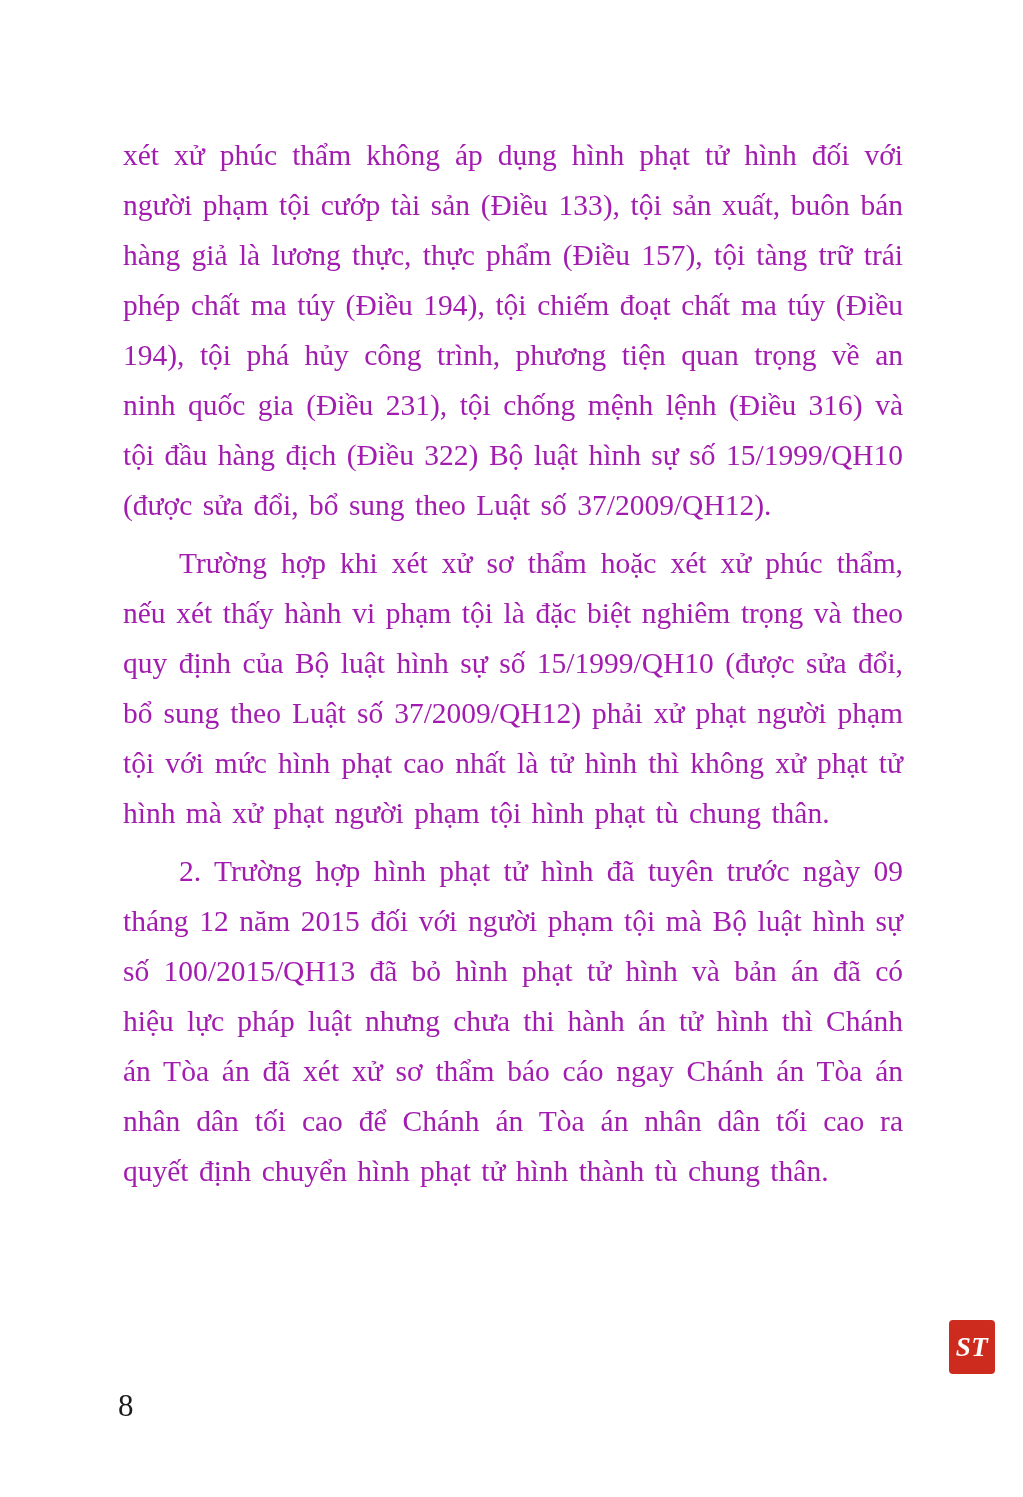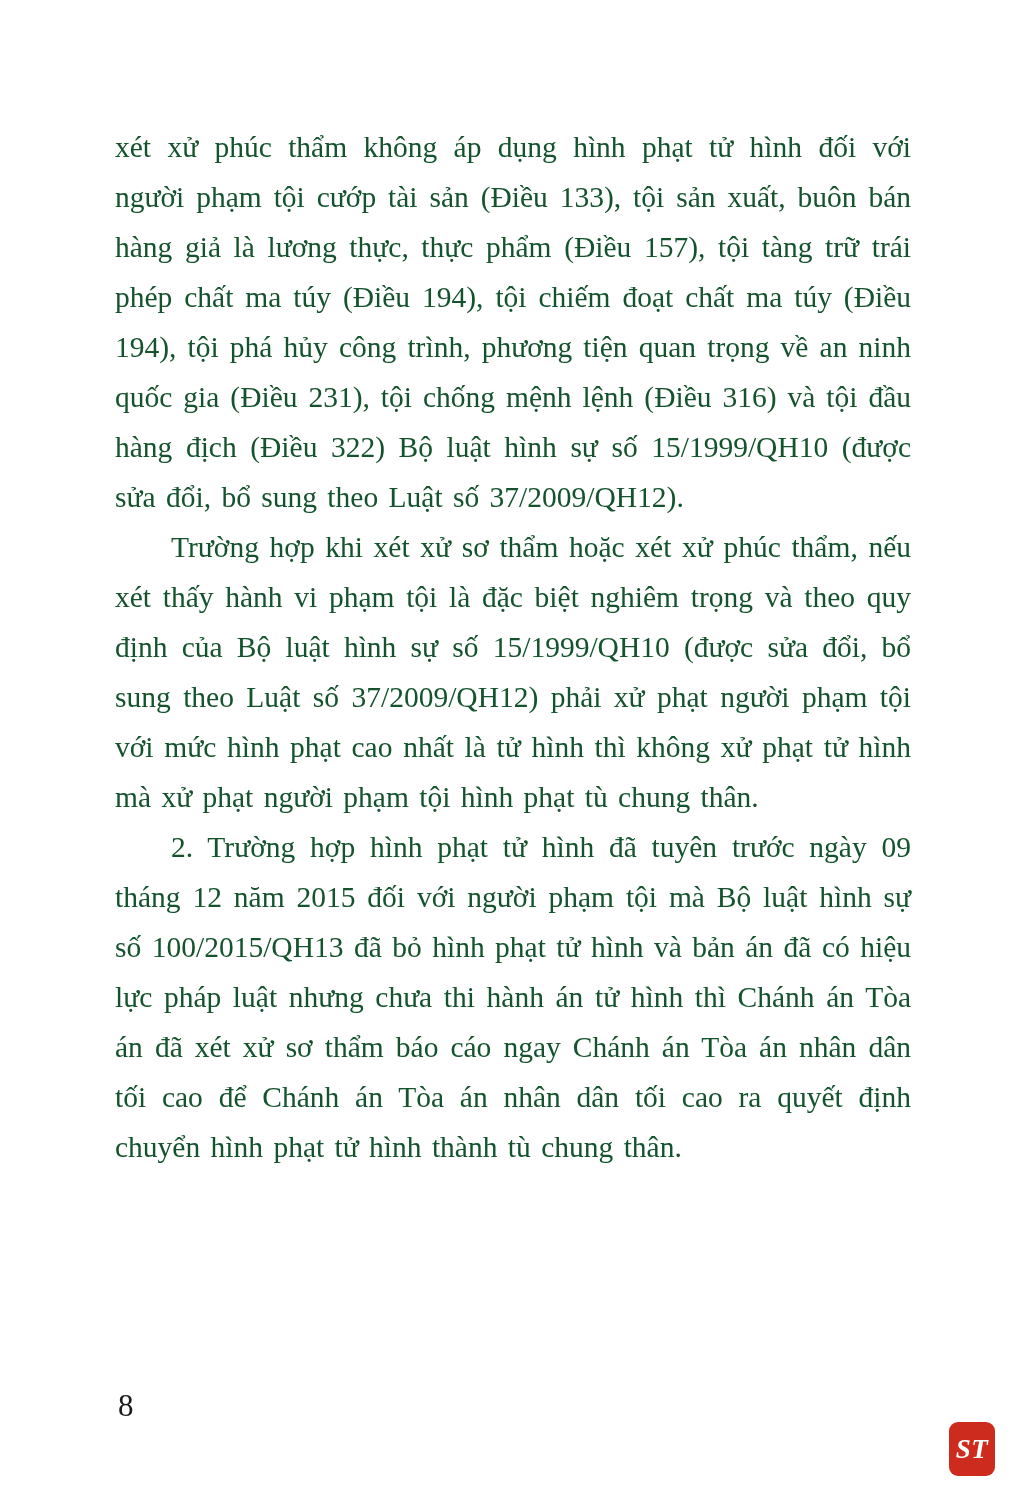--- a/index.html
+++ b/index.html
@@ -24,42 +24,42 @@
   .content {
     position: absolute;
     left: 115px;
     top: 122px;
     width: 796px;
   }
   .para {
     font-size: 29.5px;
     line-height: 50px;
     text-align: justify;
-    margin: 0;
+    margin: 8px;
     word-spacing: 3px;
-    color: #14532d;
+    color: #a21caf;
   }
   .para.indent {
     text-indent: 56px;
   }
   .footer-pagenum {
     position: absolute;
     left: 118px;
     top: 1388px;
     font-size: 31px;
     color: #1c1c1c;
   }
   .publisher-logo {
     position: absolute;
     right: 28px;
-    top: 1422px;
+    top: 1320px;
     width: 46px;
     height: 54px;
     background: #cd2b1e;
-    border-radius: 9px;
+    border-radius: 4px;
     display: flex;
     align-items: center;
     justify-content: center;
   }
   .publisher-logo .logo-text {
     color: #ffffff;
     font-size: 27px;
     font-weight: bold;
     font-style: italic;
     font-family: "Liberation Serif", "DejaVu Serif", serif;

